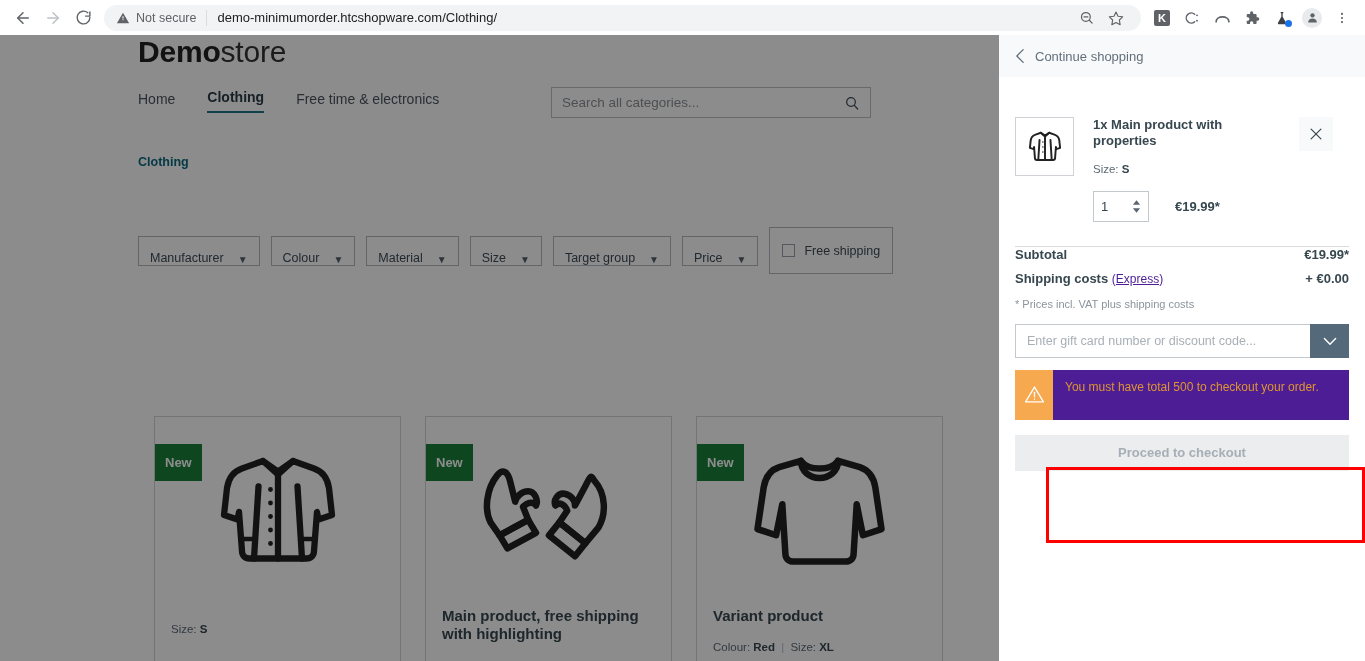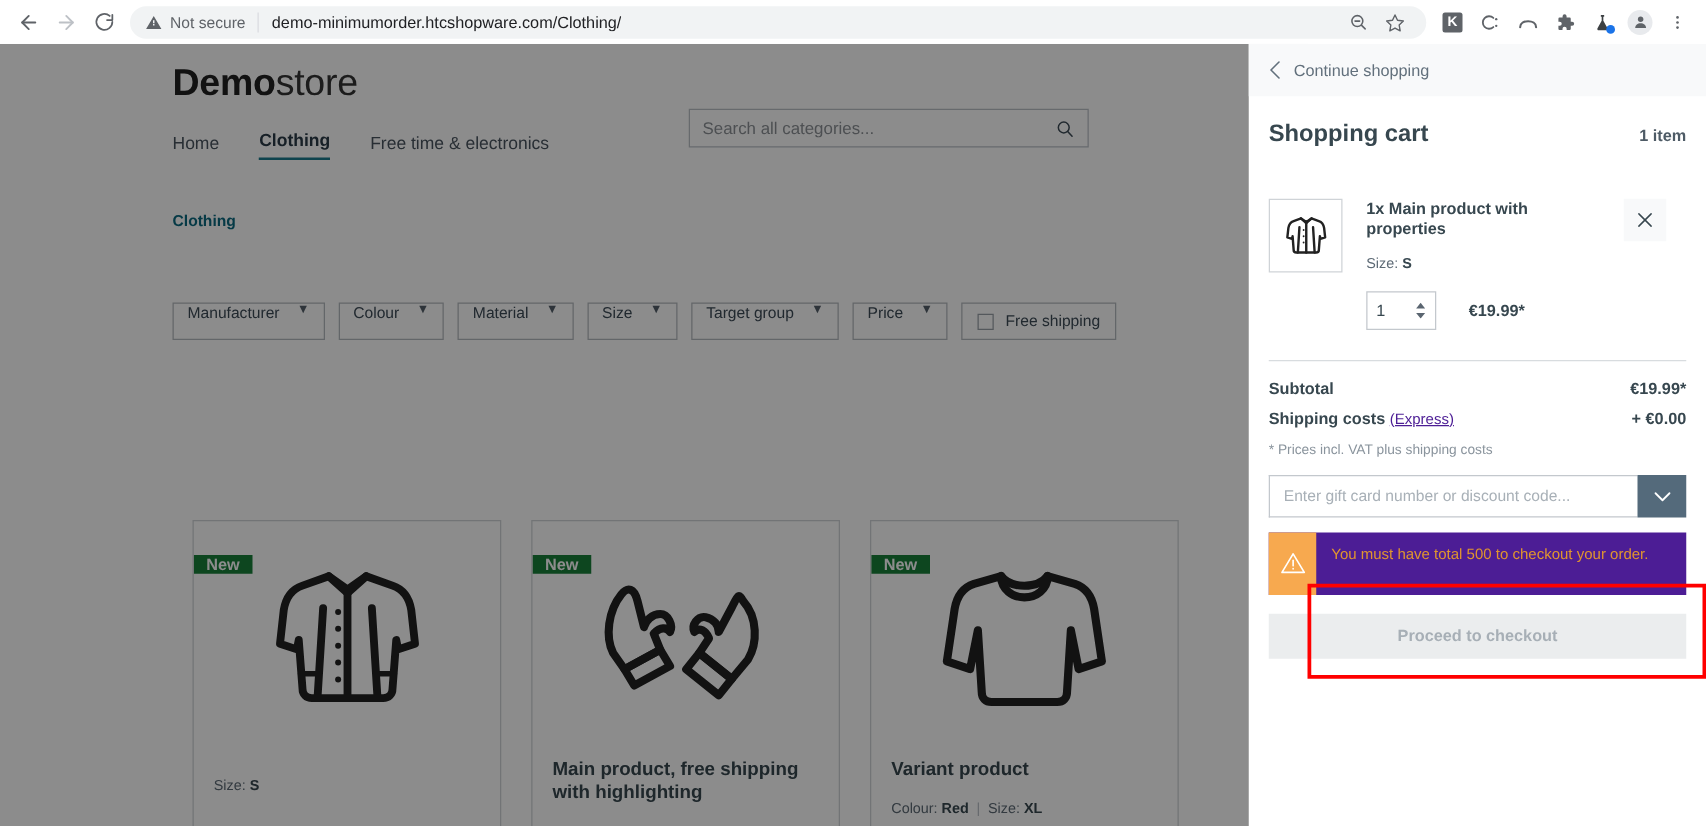--- a/index.html
+++ b/index.html
@@ -87,21 +87,20 @@
     background: #ffffff;
   }
   .dim-overlay {
     position: absolute; left: 0; top: 0;
     width: 1046px; height: 626px;
     background: rgba(0,0,0,0.45);
     z-index: 20;
   }
   .logo {
     font-size: 30px; color: #222;
-    padding-top: 15px;
     letter-spacing: -0.2px;
     font-family: "Liberation Sans", sans-serif;
   }
   .logo b { font-weight: 700; }
   .logo span.light { font-weight: 400; color: #333; }
   .search-wrap {
     position: absolute; left: 551px; top: 52px;
     width: 320px; height: 31px;
     border: 1px solid #bcc1c7;
     background: #ffffff;
@@ -137,28 +136,28 @@
 
   
   .filters {
     padding-left: 138px; margin-top: 58px;
     display: flex; align-items: center; gap: 11px;
   }
   .filter-btn {
     height: 30px;
     border: 1px solid #b5babf;
     background: #ffffff;
-    display: flex; align-items: flex-start;
+    display: flex; align-items: flex-end;
     padding: 0 11px;
     gap: 14px;
     font-size: 12.5px; color: #3d4b57;
   }
   .chev { color: #55606b; font-size: 10px; line-height: 1; }
   .check-filter {
-    height: 30px;
+    height: 47px;
     border: 1px solid #b5babf;
     background: #ffffff;
     display: flex; align-items: center;
     padding: 0 12px; gap: 9px;
     font-size: 12.5px; color: #3d4b57;
   }
   .cbox {
     width: 13px; height: 13px;
     border: 1px solid #9aa1a8;
     background: #fff;
@@ -185,21 +184,21 @@
     border: 1px solid #cfd3d7;
     background: #ffffff;
     position: relative;
     overflow: hidden;
   }
   .badge-new {
     position: absolute; left: 0; top: 27px;
     background: #18803a;
     color: #ffffff;
     font-size: 13px; font-weight: 700;
-    padding: 0 10px;
+    padding: 11px 10px;
     z-index: 3;
   }
   .card-img {
     height: 190px;
     display: flex; align-items: center; justify-content: center;
   }
   .card-title {
     padding: 0 16px;
     font-size: 15px; font-weight: 700; color: #37474f;
     line-height: 1.2;
@@ -270,21 +269,21 @@
     position: absolute; right: 16px; top: 0;
     width: 34px; height: 34px;
     background: #f8f9fa;
     display: flex; align-items: center; justify-content: center;
     color: #37474f; font-size: 17px;
   }
   .cart-item-wrap { position: relative; }
 
   .divider { height: 1px; background: #d8dcdf; margin-top: 24px; }
 
-  .totals { margin-top: 14px; }
+  .totals { }
   .total-row {
     display: flex; justify-content: space-between; align-items: baseline;
     margin-bottom: 9px;
   }
   .total-label { font-size: 13px; font-weight: 700; color: #37474f; }
   .total-label a { color: #4c1d95; text-decoration: underline; font-weight: 400; font-size: 12px;}
   .total-value { font-size: 13px; font-weight: 700; color: #37474f; }
 
   .vat-note { font-size: 11px; color: #8a949d; margin-top: 12px; }
 
@@ -574,24 +573,20 @@
       <span class="chev-left">
         <svg width="10" height="16" viewBox="0 0 12 20" fill="none" stroke="#62707c" stroke-width="1.6" stroke-linecap="round" stroke-linejoin="round">
             <polyline points="10 2 2 10 10 18"></polyline>
           </svg>
       </span>
       <span class="cart-head-label">Continue shopping</span>
     </div>
 
     <div class="cart-body">
 
-      <div class="cart-title-row">
-        <div class="cart-title">Shopping cart</div>
-        <div class="cart-count">1 item</div>
-      </div>
 
       <div class="cart-item-wrap">
         <div class="cart-item">
           <div class="item-thumb">
             <svg width="42" height="42" viewBox="0 0 100 100" fill="none" stroke="#222" stroke-width="4.6" stroke-linejoin="round" stroke-linecap="round">
               <path d="M40 16 L50 23 L60 16 L74 21 C80 23 83 28 84 34 L86 52 L77 55 L76 50 L74 76 C74 79 72 81 69 81 L31 81 C28 81 26 79 26 76 L24 50 L23 55 L14 52 L16 34 C17 28 20 23 26 21 Z"></path>
               <path d="M40 16 L50 25 L60 16"></path>
               <path d="M50 25 L50 81"></path>
               <path d="M37 33 L34 81"></path>
               <path d="M63 33 L66 81"></path>

